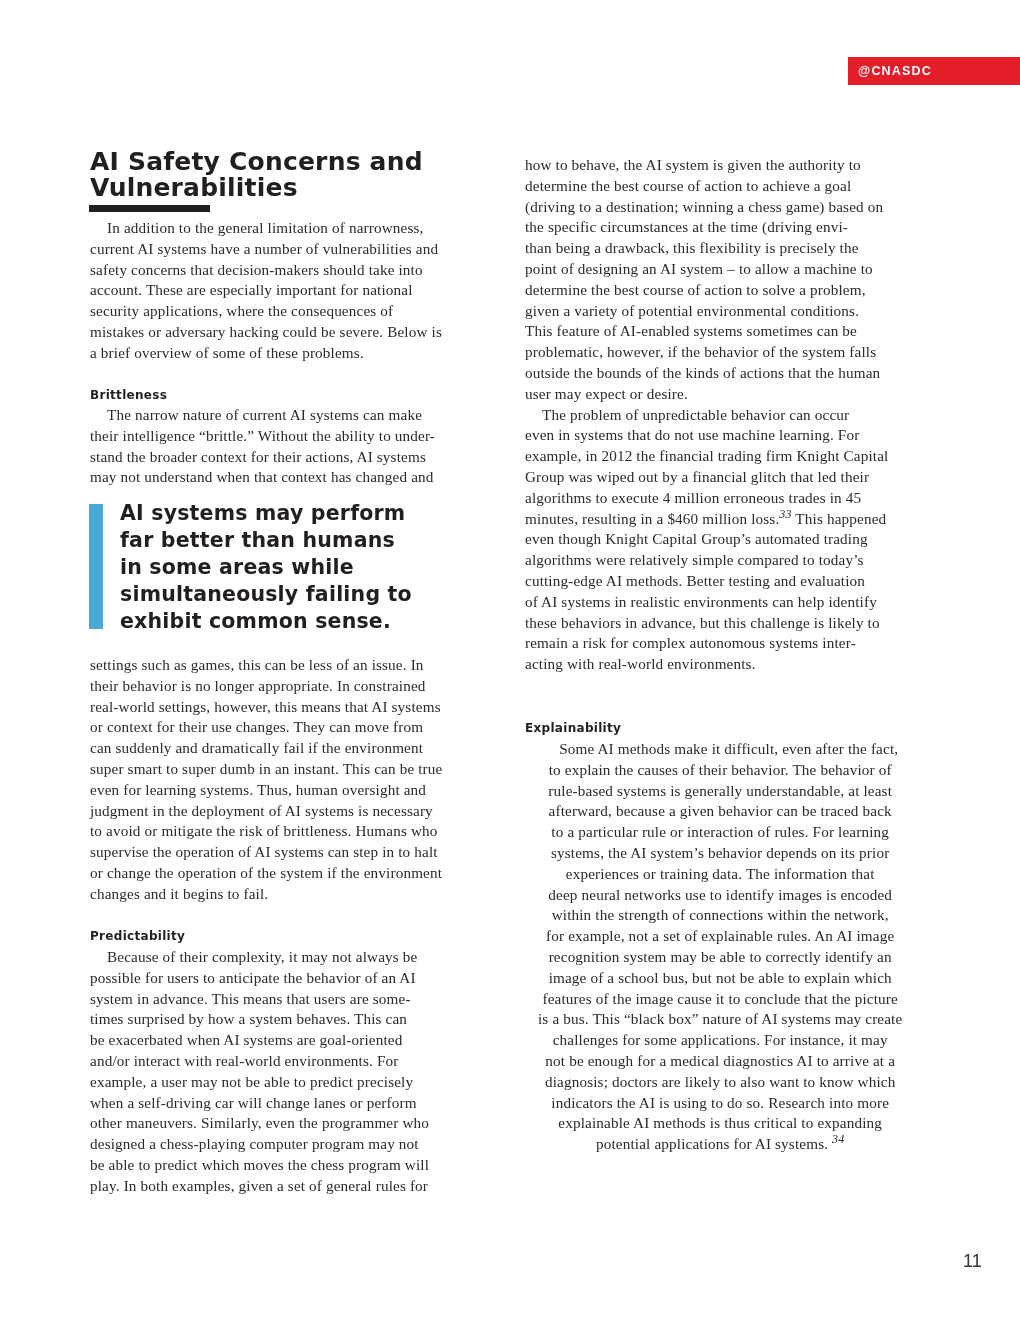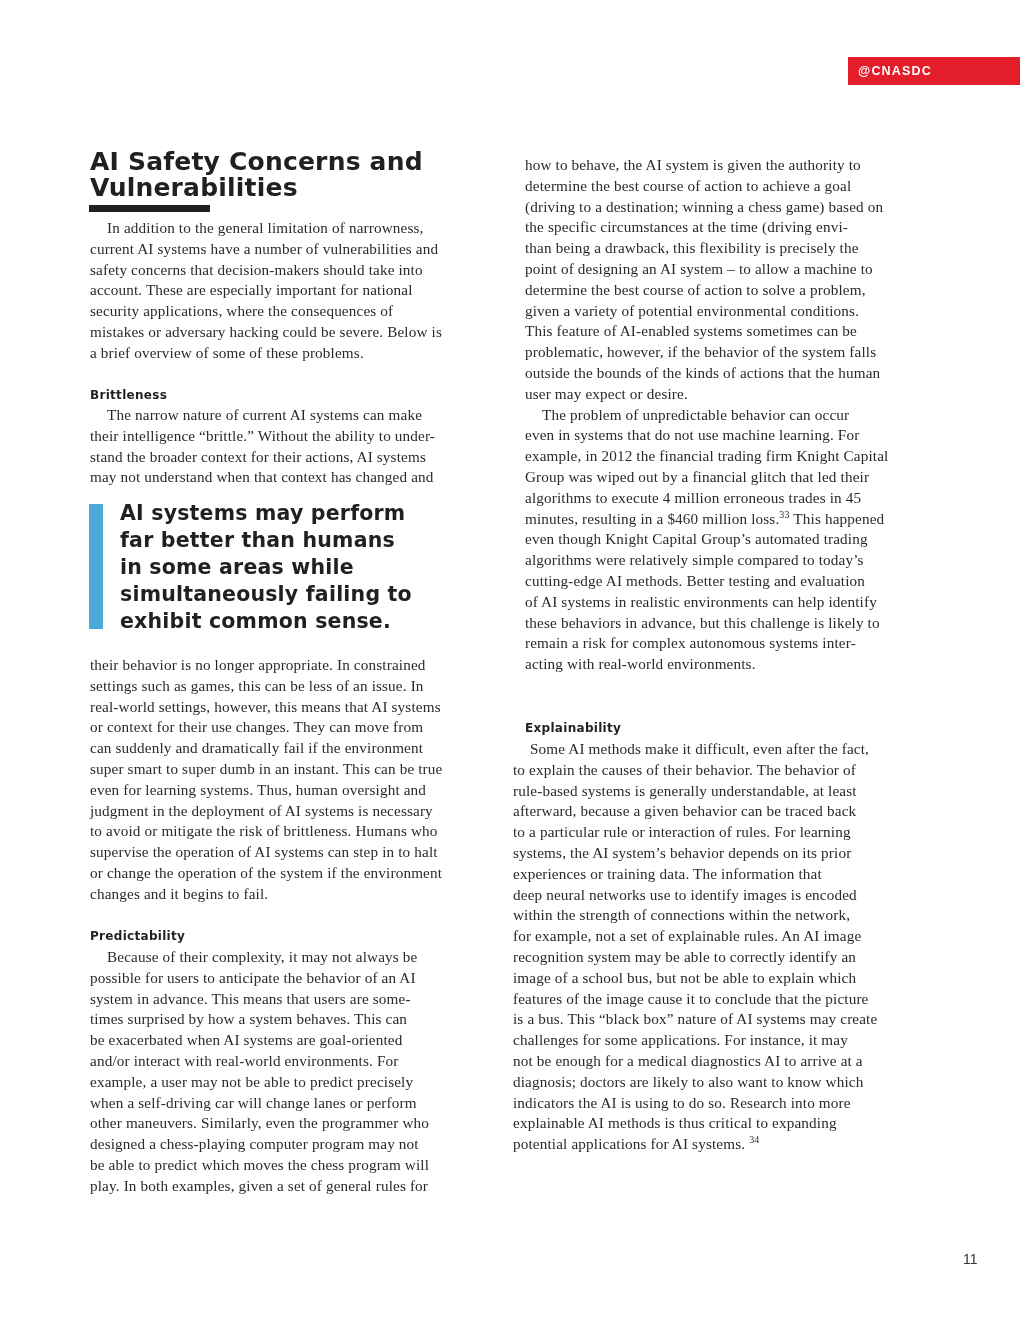--- a/index.html
+++ b/index.html
@@ -30,24 +30,24 @@
     .pull {
       position: absolute; left: 89px; top: 504px; width: 400px; height: 125px;
     }
     .pull-bar { position: absolute; left: 0; top: 0; width: 14px; height: 125px; background: #4ba9d8; }
     .pull-text { position: absolute; left: 31px; top: -4px; }
     .pull-line {
       display: block; white-space: nowrap;
       font-family: "DejaVu Sans", sans-serif; font-weight: bold; font-size: 20.5px;
       line-height: 27px; color: #231f20; letter-spacing: 0.2px;
     }
-    sup { font-size: 10px; vertical-align: super; line-height: 0; }
+    sup { font-size: 12px; vertical-align: super; line-height: 0; font-style: italic; }
     .page-num {
       position: absolute; left: 963px; top: 1251px;
-      font-family: "Liberation Sans", sans-serif; font-size: 14px; color: #333333;
+      font-family: "Liberation Sans", sans-serif; font-size: 18px; color: #333333;
     }
   </style>
 </head>
 <body>
 
 <div class="tag">@CNASDC</div>
 
 <h2 class="title">
   <span style="display:block">AI Safety Concerns and</span>
   <span style="display:block">Vulnerabilities</span>
@@ -78,22 +78,22 @@
   <div class="pull-text">
     <span class="pull-line">AI systems may perform</span>
     <span class="pull-line">far better than humans</span>
     <span class="pull-line">in some areas while</span>
     <span class="pull-line">simultaneously failing to</span>
     <span class="pull-line">exhibit common sense.</span>
   </div>
 </div>
 
 <div class="block" style="left:90px; top:655px;">
+  <span class="line">settings such as games, this can be less of an issue. In</span>
   <span class="line">their behavior is no longer appropriate. In constrained</span>
-  <span class="line">settings such as games, this can be less of an issue. In</span>
   <span class="line">real-world settings, however, this means that AI systems</span>
   <span class="line">or context for their use changes. They can move from</span>
   <span class="line">can suddenly and dramatically fail if the environment</span>
   <span class="line">super smart to super dumb in an instant. This can be true</span>
   <span class="line">even for learning systems. Thus, human oversight and</span>
   <span class="line">judgment in the deployment of AI systems is necessary</span>
   <span class="line">to avoid or mitigate the risk of brittleness. Humans who</span>
   <span class="line">supervise the operation of AI systems can step in to halt</span>
   <span class="line">or change the operation of the system if the environment</span>
   <span class="line">changes and it begins to fail.</span>
@@ -139,21 +139,21 @@
   <span class="line">algorithms were relatively simple compared to today’s</span>
   <span class="line">cutting-edge AI methods. Better testing and evaluation</span>
   <span class="line">of AI systems in realistic environments can help identify</span>
   <span class="line">these behaviors in advance, but this challenge is likely to</span>
   <span class="line">remain a risk for complex autonomous systems inter-</span>
   <span class="line">acting with real-world environments.</span>
 </div>
 
 <h3 class="subhead" style="left:525px; top:719px;text-align:center;">Explainability</h3>
 
-<div class="block" style="left:513px; top:739px;">
+<div class="block" style="left:538px; top:739px;text-align:center;">
   <span class="line indent">Some AI methods make it difficult, even after the fact,</span>
   <span class="line">to explain the causes of their behavior. The behavior of</span>
   <span class="line">rule-based systems is generally understandable, at least</span>
   <span class="line">afterward, because a given behavior can be traced back</span>
   <span class="line">to a particular rule or interaction of rules. For learning</span>
   <span class="line">systems, the AI system’s behavior depends on its prior</span>
   <span class="line">experiences or training data. The information that</span>
   <span class="line">deep neural networks use to identify images is encoded</span>
   <span class="line">within the strength of connections within the network,</span>
   <span class="line">for example, not a set of explainable rules. An AI image</span>

